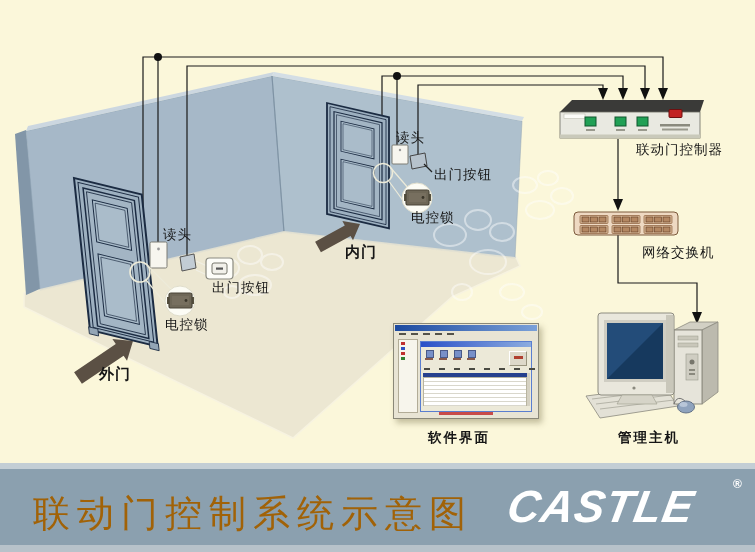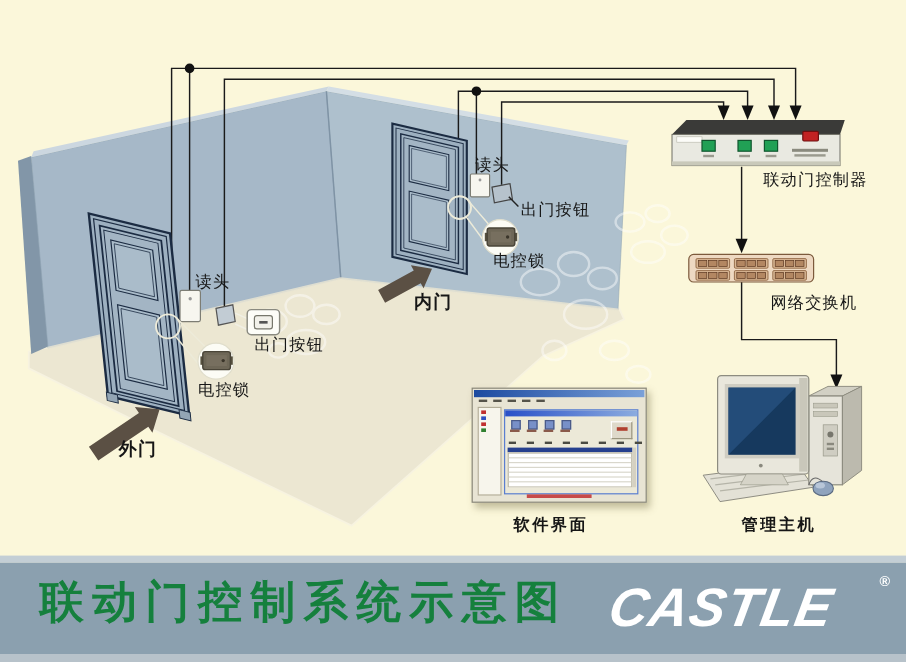--- a/index.html
+++ b/index.html
@@ -30,21 +30,21 @@
   #sw .navy{position:absolute;left:2px;right:4px;top:31px;height:4px;background:#26408e;}
   #sw .list{position:absolute;left:2px;right:4px;top:35px;bottom:5px;background:#fff;border:1px solid #b8b4a0;}
   #sw .list i{display:block;height:3px;border-bottom:1px solid #d9d7cc;}
   #sw .vsb{position:absolute;right:1px;top:31px;bottom:5px;width:3px;background:#d5d1c2;}
   #sw .red{position:absolute;left:45px;bottom:3px;width:54px;height:3px;background:#c23030;opacity:.85;}
   
   #footer{position:absolute;left:0;top:463px;width:755px;height:89px;}
   #footer .s1{position:absolute;left:0;top:0;width:755px;height:6px;background:#c3ced5;}
   #footer .bar{position:absolute;left:0;top:6px;width:755px;height:76px;background:#8ba0af;}
   #footer .s2{position:absolute;left:0;top:82px;width:755px;height:7px;background:#b7c2ca;}
-  #ftitle{position:absolute;left:33px;top:14px;color:#15803d;font-size:37px;font-weight:bold;letter-spacing:7px;white-space:nowrap;}
+  #ftitle{position:absolute;left:33px;top:26px;color:#a16207;font-size:37px;font-weight:normal;letter-spacing:7px;white-space:nowrap;}
   #flogo{position:absolute;left:508px;top:18px;color:#fff;font-size:45px;font-weight:bold;
          font-style:italic;letter-spacing:1px;transform:skewX(-10deg);white-space:nowrap;}
   #freg{position:absolute;left:733px;top:14px;color:#fff;font-size:12px;font-weight:bold;}
 </style>
 </head>
 <body>
 
 <div id="stage">
 
 <svg id="scene" width="755" height="463" viewBox="0 0 755 463">

